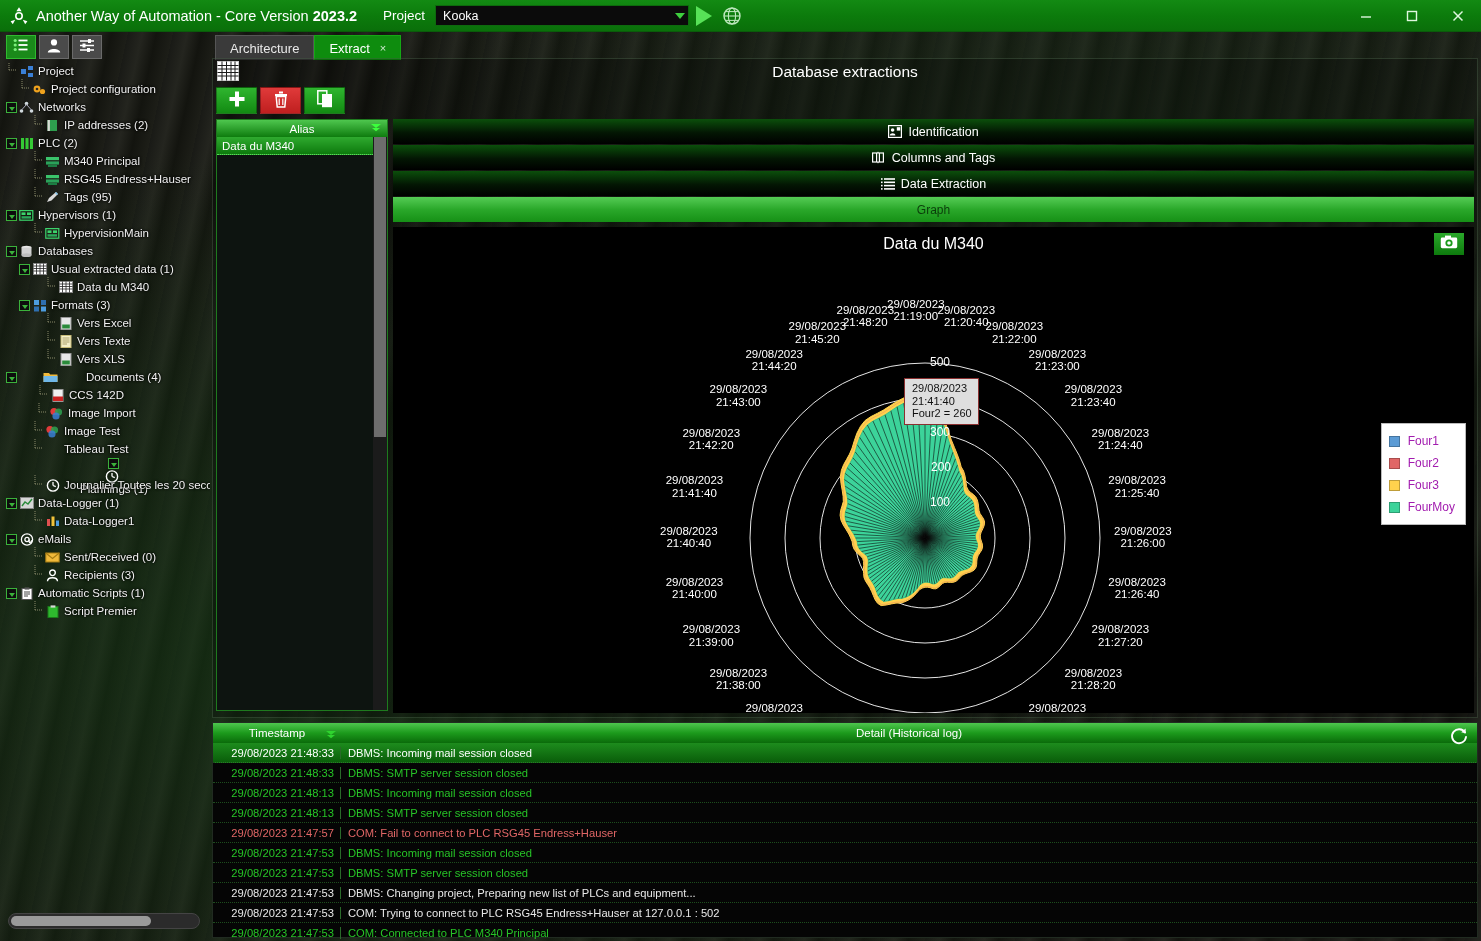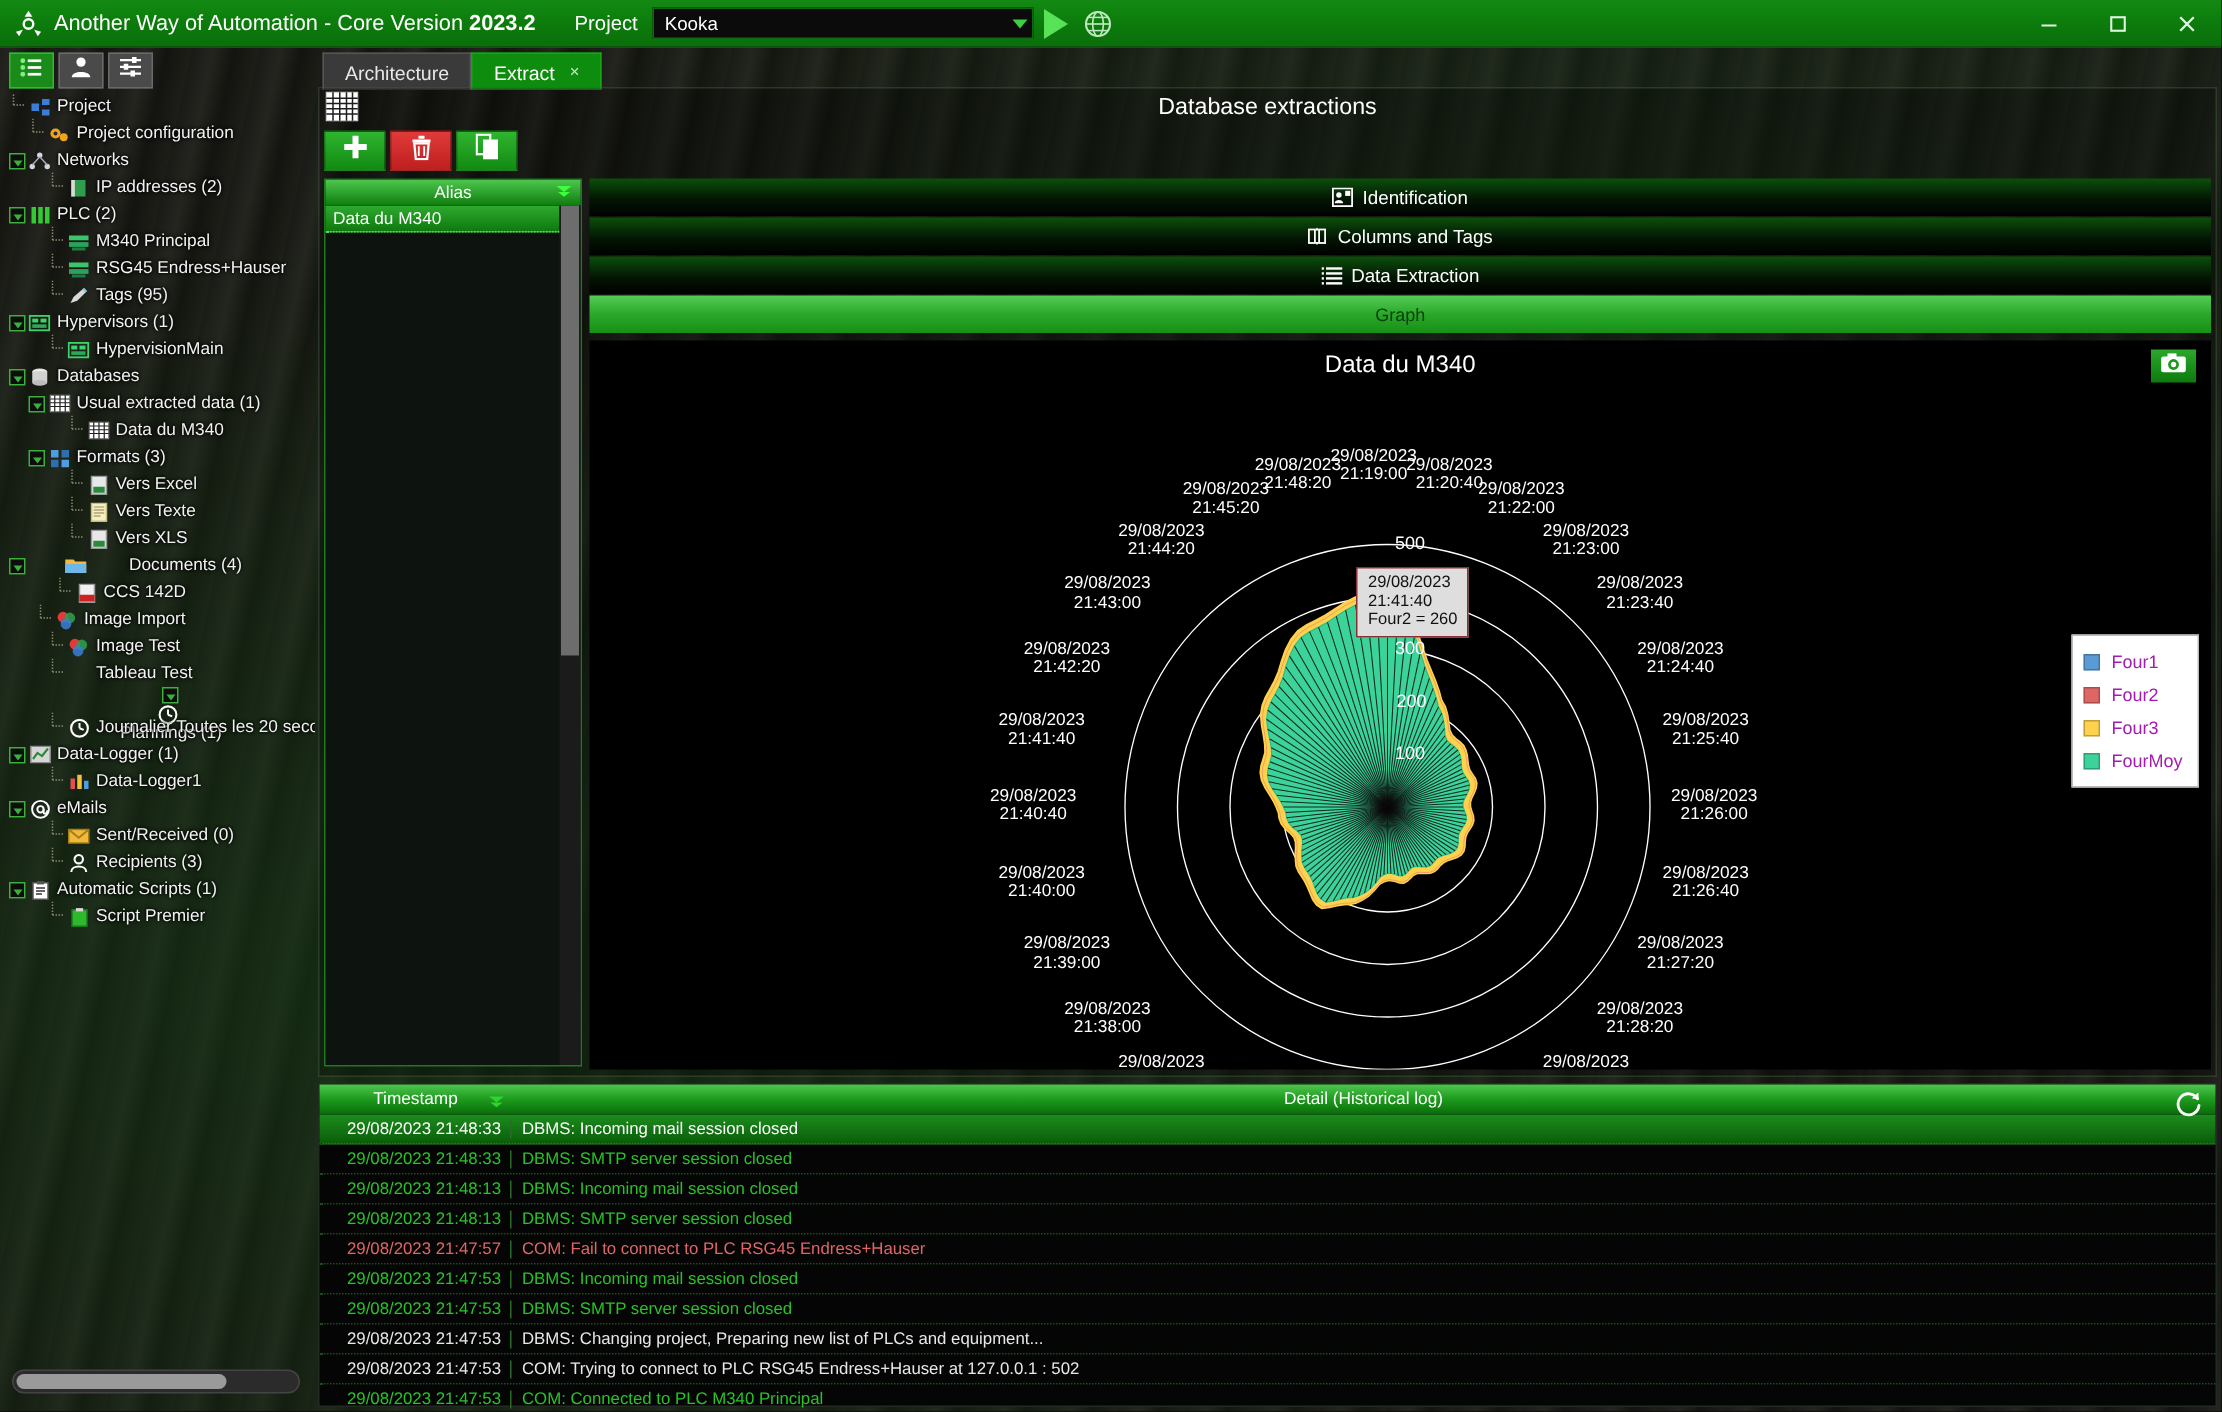--- a/index.html
+++ b/index.html
@@ -577,21 +577,21 @@
             <line x1="3" y1="9" x2="11" y2="9" stroke="#8a8a6a" stroke-width="1" stroke-dasharray="1,1"></line>
           </svg></span>
         <span class="ico">
           <svg width="12" height="13">
             <rect x="1" y="0.5" width="10" height="12" fill="#f0f0f0" stroke="#999"></rect>
             <rect x="1" y="7.5" width="10" height="4.5" fill="#cc2222"></rect>
           </svg>
         </span>
         <span class="lbl">CCS 142D</span>
       </div>
-      <div class="tnode" style="padding-left: 24px; align-items: center;">
+      <div class="tnode" style="padding-left: 36px; align-items: center;">
         <span class="nolead"><svg width="13" height="18">
             <line x1="3" y1="0" x2="3" y2="9" stroke="#8a8a6a" stroke-width="1" stroke-dasharray="1,1"></line>
             <line x1="3" y1="9" x2="11" y2="9" stroke="#8a8a6a" stroke-width="1" stroke-dasharray="1,1"></line>
           </svg></span>
         <span class="ico">
           <svg width="15" height="13">
             <circle cx="5" cy="4.5" r="3.6" fill="#e03a3a"></circle>
             <circle cx="9.5" cy="5" r="3.6" fill="#2e9e4e" opacity="0.88"></circle>
             <circle cx="7" cy="9" r="3.6" fill="#3a7fd5" opacity="0.85"></circle>
           </svg>

